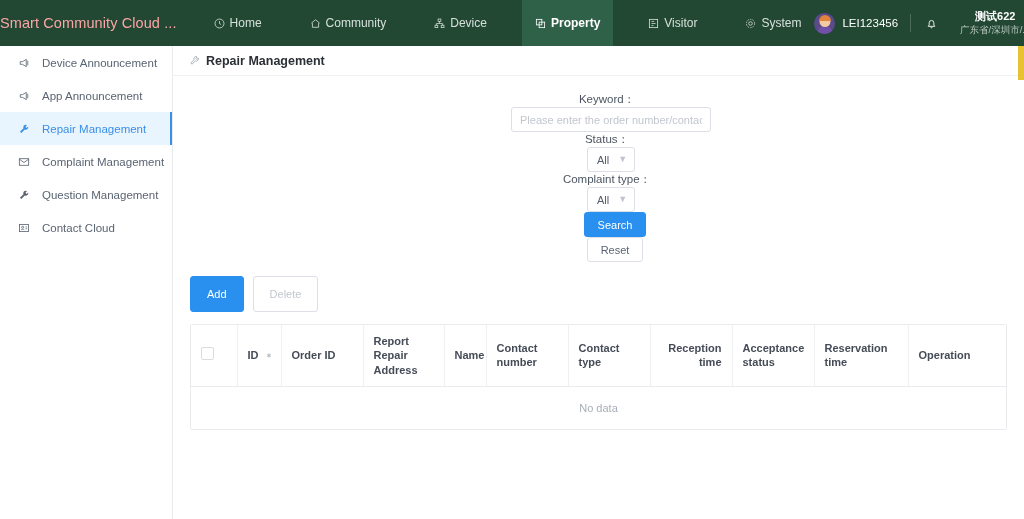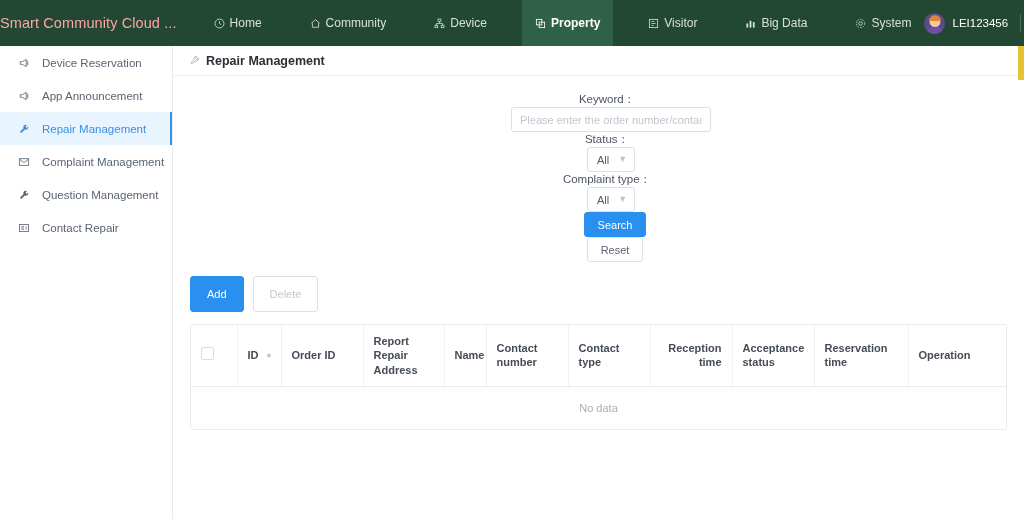--- a/index.html
+++ b/index.html
@@ -223,30 +223,20 @@
           <svg width="11" height="11" viewBox="0 0 16 16">
             <rect x="2" y="2" width="12" height="12" fill="none" stroke="currentColor" stroke-width="1.2"></rect>
             <path d="M5 5h4M5 8h6M5 11h3" stroke="currentColor" stroke-width="1.1"></path>
           </svg>
         </span>
       <span>Visitor</span>
     </div>
     <div class="nav-item">
       <span>
           <svg width="11" height="11" viewBox="0 0 16 16">
-            <rect x="2" y="8" width="2.6" height="6" fill="currentColor"></rect>
-            <rect x="6.7" y="4" width="2.6" height="10" fill="currentColor"></rect>
-            <rect x="11.4" y="6" width="2.6" height="8" fill="currentColor"></rect>
-          </svg>
-        </span>
-      <span>Big Data</span>
-    </div>
-    <div class="nav-item">
-      <span>
-          <svg width="11" height="11" viewBox="0 0 16 16">
             <circle cx="8" cy="8" r="2.6" fill="none" stroke="currentColor" stroke-width="1.2"></circle>
             <circle cx="8" cy="8" r="6" fill="none" stroke="currentColor" stroke-width="1.2" stroke-dasharray="2.2 1.6"></circle>
           </svg>
         </span>
       <span>System</span>
     </div>
   </div>
 
   <div class="header-right">
     <div class="user-box">
@@ -275,21 +265,21 @@
 <div class="gold-strip"></div>
 
 <div class="sidebar">
   <div class="side-item">
     <span class="sicon">
         <svg width="12" height="12" viewBox="0 0 16 16">
           <path d="M3 6.2h3l5-3v9.6l-5-3H3z" fill="none" stroke="currentColor" stroke-width="1.1" stroke-linejoin="round"></path>
           <path d="M13 5.4v5.2" stroke="currentColor" stroke-width="1.1" stroke-linecap="round"></path>
         </svg>
       </span>
-    <span>Device Reservation</span>
+    <span>Device Announcement</span>
   </div>
   <div class="side-item">
     <span class="sicon">
         <svg width="12" height="12" viewBox="0 0 16 16">
           <path d="M3 6.2h3l5-3v9.6l-5-3H3z" fill="none" stroke="currentColor" stroke-width="1.1" stroke-linejoin="round"></path>
           <path d="M13 5.4v5.2" stroke="currentColor" stroke-width="1.1" stroke-linecap="round"></path>
         </svg>
       </span>
     <span>App Announcement</span>
   </div>
@@ -319,21 +309,21 @@
     <span>Question Management</span>
   </div>
   <div class="side-item">
     <span class="sicon">
         <svg width="12" height="12" viewBox="0 0 16 16">
           <rect x="2" y="3.2" width="12" height="9.6" fill="none" stroke="currentColor" stroke-width="1.1"></rect>
           <circle cx="6.2" cy="7" r="1.4" fill="none" stroke="currentColor" stroke-width="1"></circle>
           <path d="M4 10.6c.5-1 3.9-1 4.4 0M10 6.6h2.2M10 9h2.2" stroke="currentColor" stroke-width="1" fill="none"></path>
         </svg>
       </span>
-    <span>Contact Repair</span>
+    <span>Contact Cloud</span>
   </div>
 </div>
 
 <div class="main">
 
   <div class="page-head">
     <span><svg width="11" height="11" viewBox="0 0 16 16">
           <path d="M10.4 2.2a3.4 3.4 0 0 0-3.1 4.7L2.6 11.6l1.8 1.8 4.7-4.7a3.4 3.4 0 0 0 4.4-4.2l-2 2-1.6-1.6 2-2a3.4 3.4 0 0 0-1.5-.7z" fill="none" stroke="#8b919b" stroke-width="1"></path>
         </svg></span>
     <span class="page-title">Repair Management</span>

